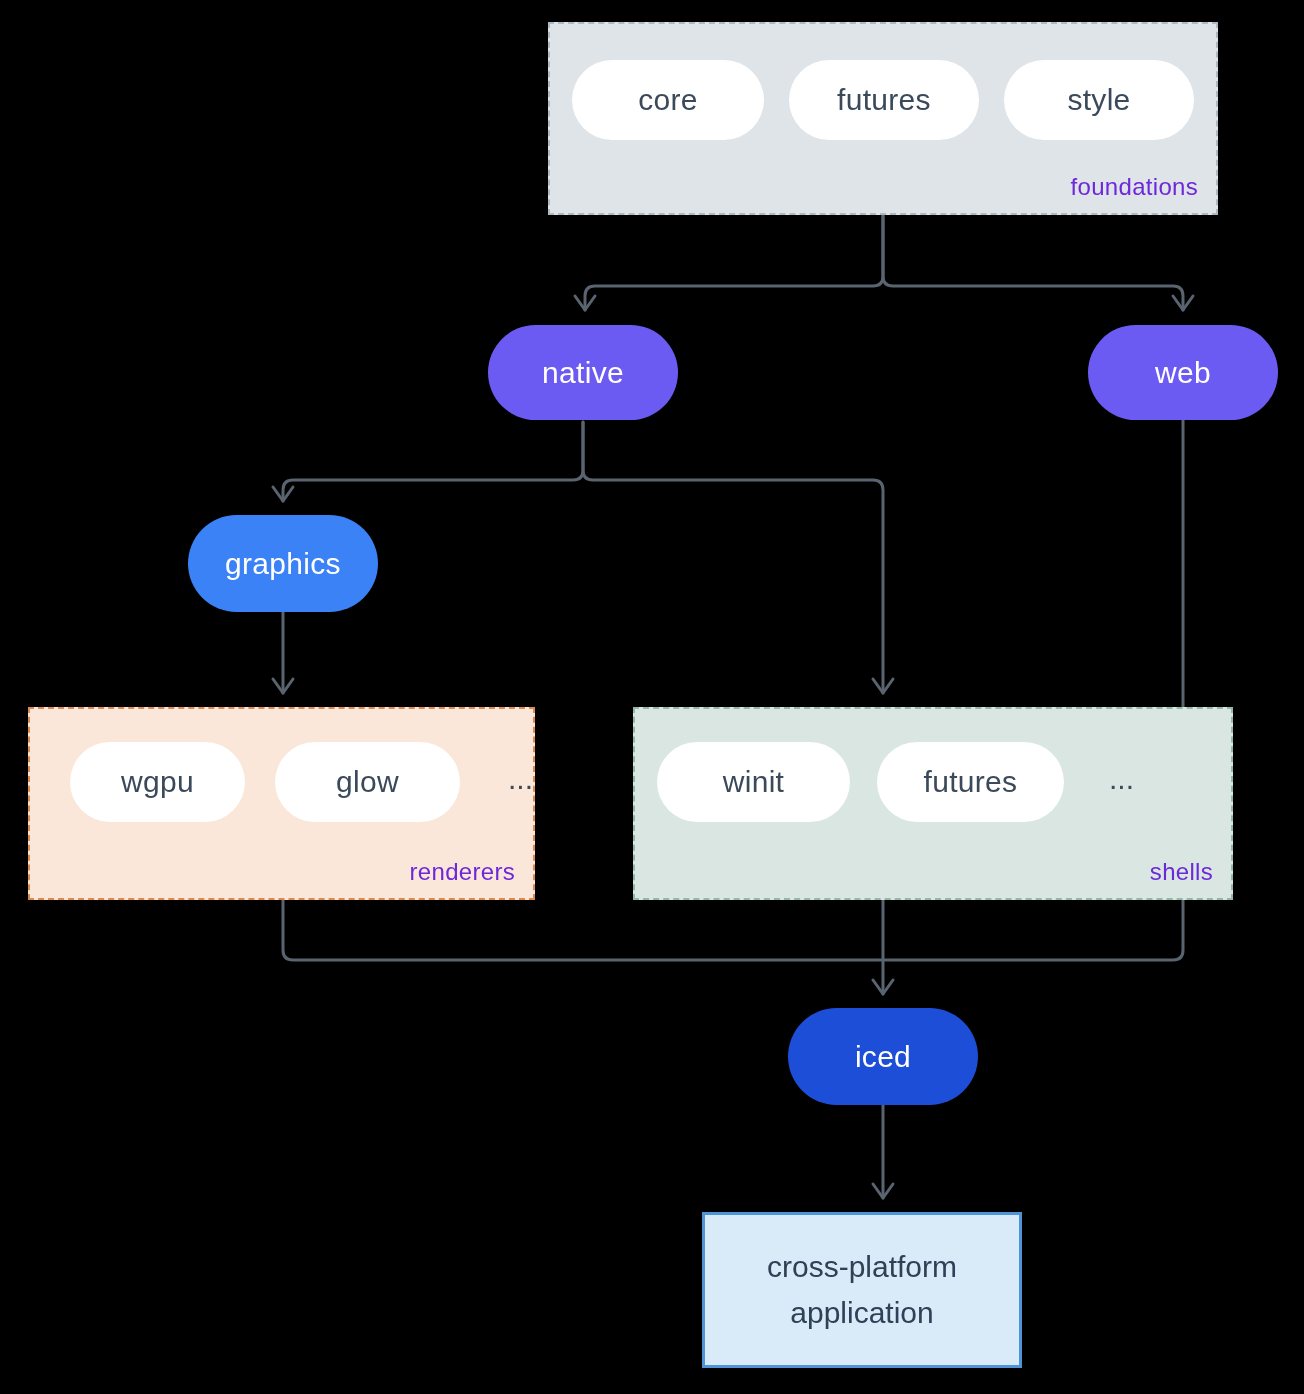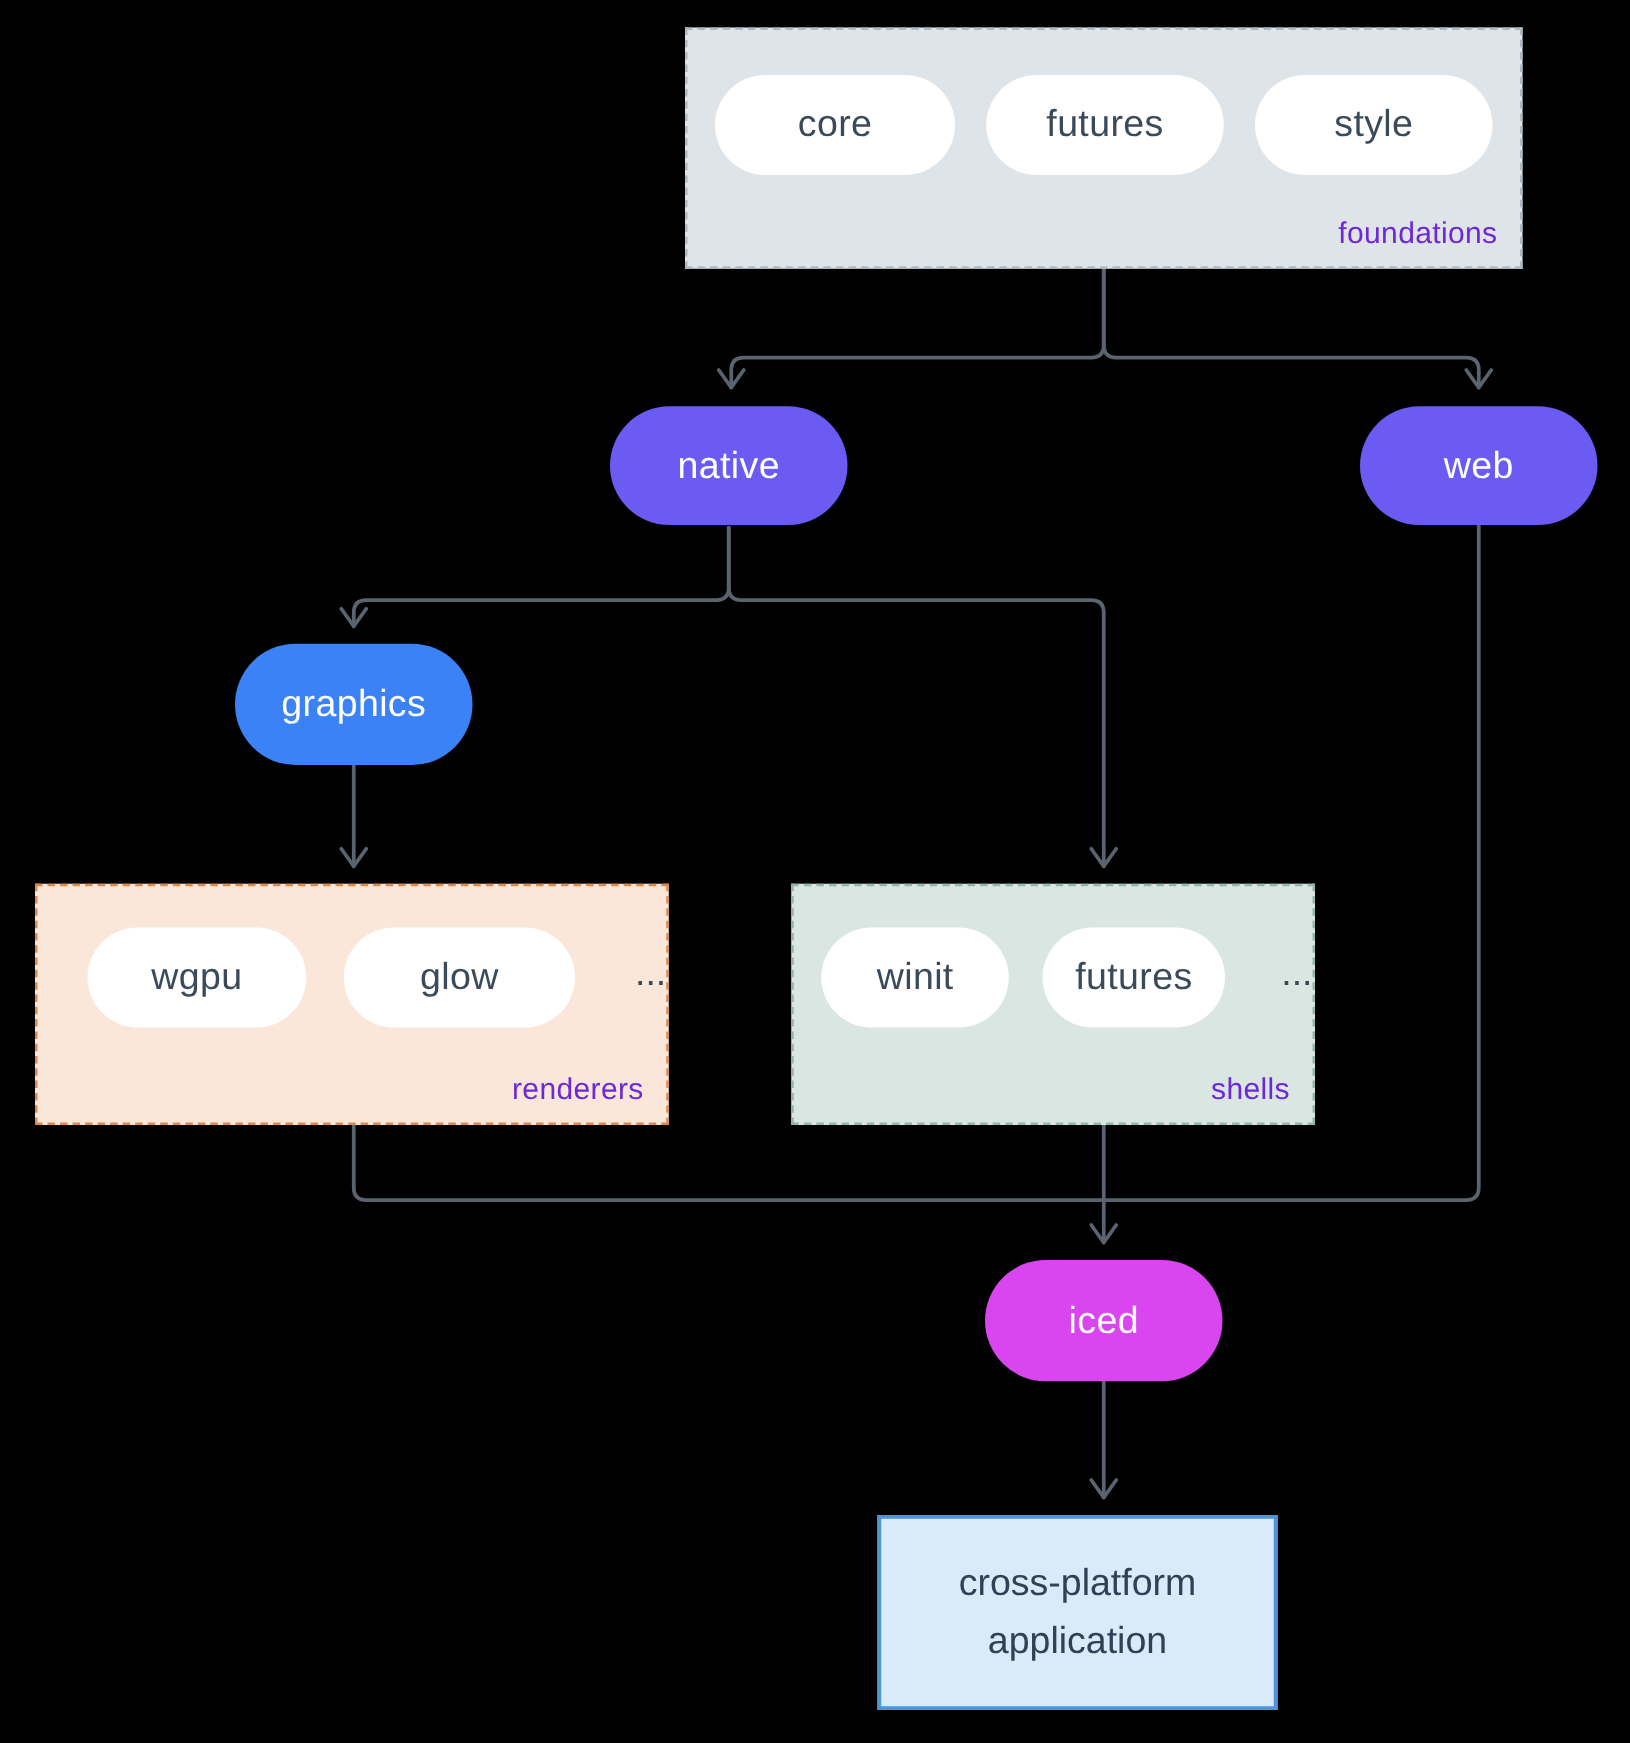--- a/index.html
+++ b/index.html
@@ -53,39 +53,39 @@
     background: #ffffff;
     color: #3b4a5a;
     height: 80px;
   }
   .floating {
     position: absolute;
     color: #ffffff;
   }
   .purple { background: #6b5bf2; }
   .orange { background: #3b82f6; }
-  .blue   { background: #d946ef; }
+  .blue   { background: #1d4ed8; }
 
   .foundations {
     left: 548px; top: 22px; width: 670px; height: 193px;
     background: #dfe4e8;
     border-color: #aeb9c2;
   }
   .foundations .row { padding: 36px 0 0 22px; gap: 25px; }
 
   .renderers {
     left: 28px; top: 707px; width: 507px; height: 193px;
     background: #fae7da;
     border-color: #dd8a4e;
     padding-left: 13px;
   }
   .renderers .row { padding: 33px 0 0 27px; gap: 30px; }
 
   .shells {
-    left: 633px; top: 707px; width: 419px; height: 193px;
+    left: 633px; top: 707px; width: 600px; height: 193px;
     background: #d9e6e1;
     border-color: #93b7a8;
   }
   .shells .row { padding: 33px 0 0 22px; gap: 27px; }
 
   .ellipsis {
     font-size: 30px;
     color: #3b4a5a;
     margin-left: 18px;
     padding-bottom: 6px;

